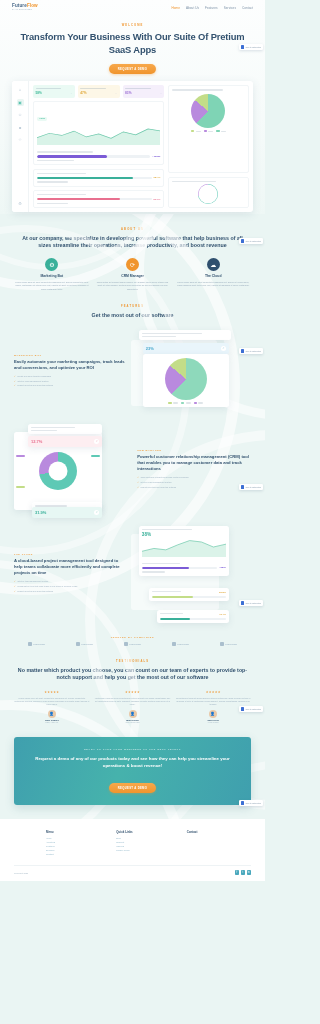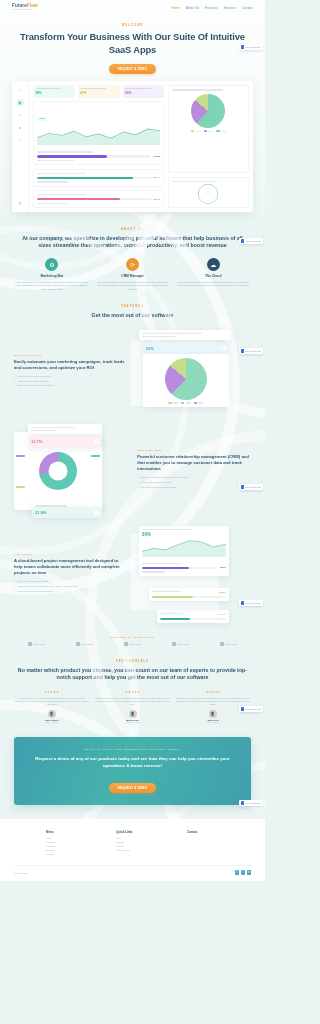--- a/index.html
+++ b/index.html
@@ -178,21 +178,21 @@
         <a href="#" class="active">Home</a>
         <a href="#">About Us</a>
         <a href="#">Features</a>
         <a href="#">Services</a>
         <a href="#">Contact</a>
       </div>
     </div>
 
     <div class="hero">
       <div class="eyebrow">WELCOME</div>
-      <h1>Transform Your Business With Our Suite Of Intuitive SaaS Apps</h1>
+      <h1>Transform Your Business With Our Suite Of Pretium SaaS Apps</h1>
       <button class="btn-orange">REQUEST A DEMO</button>
     </div>
 
     <div class="dash">
       <div class="dash-side">
         <div class="dicon">⌂</div>
         <div class="dicon on">▣</div>
         <div class="dicon">☺</div>
         <div class="dicon">☻</div>
         <div class="dicon">☆</div>

